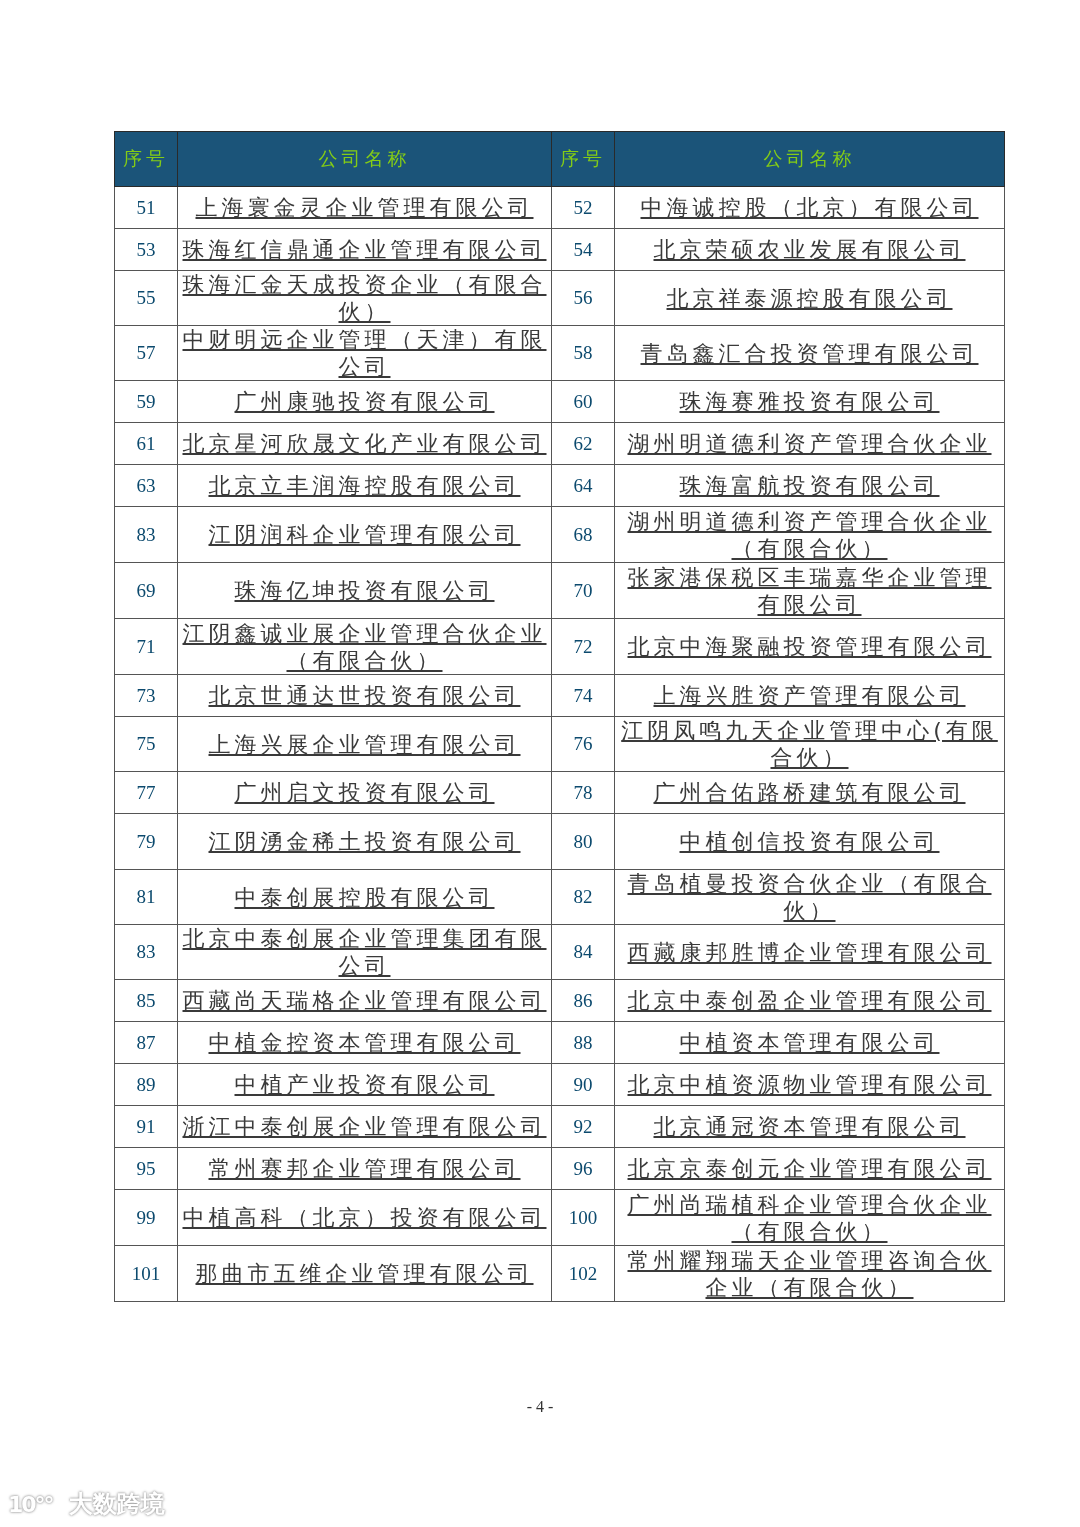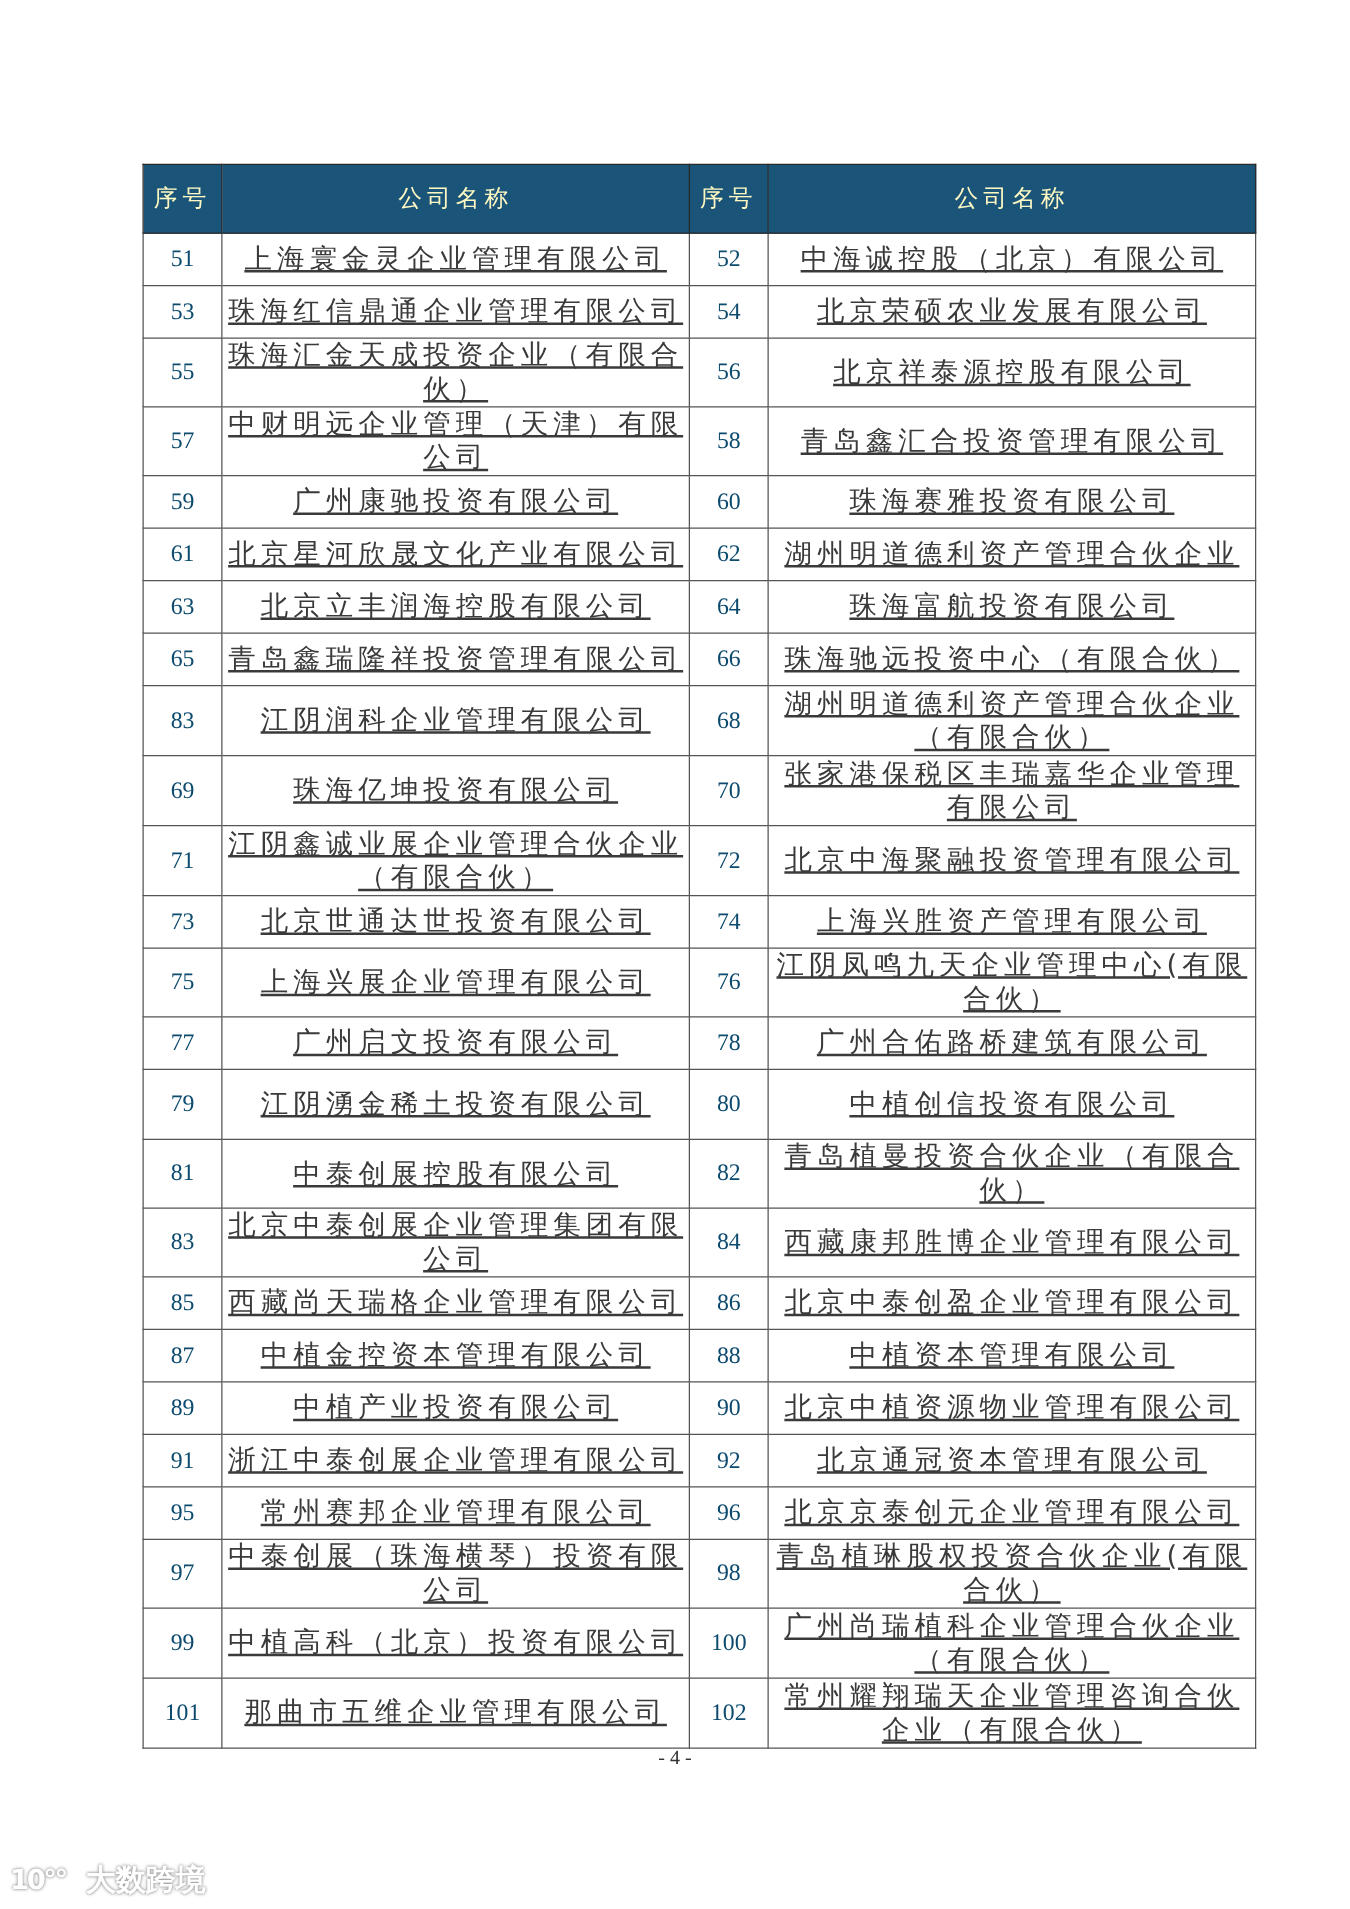--- a/index.html
+++ b/index.html
@@ -1,21 +1,21 @@
 <!DOCTYPE html>
 <html><head>
   <meta charset="utf-8">
   <style>
     html, body { margin: 0; padding: 0; background: #ffffff; }
     body { width: 1080px; height: 1527px; position: relative; overflow: hidden;
            font-family: "DejaVu Sans", "Liberation Sans", sans-serif; color: #333; }
     .doc-table { position: absolute; left: 114px; top: 131px; width: 891px;
                  border-collapse: collapse; table-layout: fixed; }
     .doc-table th, .doc-table td { border: 1.5px solid #555; padding: 0; text-align: center; vertical-align: middle; }
-    .doc-table thead th { background: #1b5479; color: #fef9c3; font-weight: normal;
+    .doc-table thead th { background: #1b5479; color: #84cc16; font-weight: normal;
                           font-size: 19px; letter-spacing: 4px; height: 54px; border-color: #2a2a2a; }
     .col-no { width: 63px; }
     .col-name { width: 374px; }
     .col-no2 { width: 63px; }
     .no { font-family: "Liberation Serif", "DejaVu Serif", serif; font-size: 19px; color: #0c4a6e; }
     .name { font-size: 22px; letter-spacing: 4px; line-height: 27px; color: #3a3a3a;
             padding: 0 4px !important; text-decoration: underline; }
     tr.r1 td { height: 41px; }
     tr.r2 td { height: 55px; }
     .page-num { position: absolute; left: 0; width: 1080px; top: 1398px; text-align: center;
@@ -78,26 +78,20 @@
         <td class="no">61</td>
         <td class="name">北京星河欣晟文化产业有限公司</td>
         <td class="no">62</td>
         <td class="name">湖州明道德利资产管理合伙企业</td>
       </tr>
       <tr class="r1">
         <td class="no">63</td>
         <td class="name">北京立丰润海控股有限公司</td>
         <td class="no">64</td>
         <td class="name">珠海富航投资有限公司</td>
-      </tr>
-      <tr class="r1">
-        <td class="no">65</td>
-        <td class="name">青岛鑫瑞隆祥投资管理有限公司</td>
-        <td class="no">66</td>
-        <td class="name">珠海驰远投资中心（有限合伙）</td>
       </tr>
       <tr class="r2">
         <td class="no">83</td>
         <td class="name">江阴润科企业管理有限公司</td>
         <td class="no">68</td>
         <td class="name">湖州明道德利资产管理合伙企业（有限合伙）</td>
       </tr>
       <tr class="r2">
         <td class="no">69</td>
         <td class="name">珠海亿坤投资有限公司</td>
@@ -169,26 +163,20 @@
         <td class="name">浙江中泰创展企业管理有限公司</td>
         <td class="no">92</td>
         <td class="name">北京通冠资本管理有限公司</td>
       </tr>
       <tr class="r1">
         <td class="no">95</td>
         <td class="name">常州赛邦企业管理有限公司</td>
         <td class="no">96</td>
         <td class="name">北京京泰创元企业管理有限公司</td>
       </tr>
-      <tr class="r1">
-        <td class="no">97</td>
-        <td class="name">中泰创展（珠海横琴）投资有限公司</td>
-        <td class="no">98</td>
-        <td class="name">青岛植琳股权投资合伙企业(有限合伙）</td>
-      </tr>
       <tr class="r2">
         <td class="no">99</td>
         <td class="name">中植高科（北京）投资有限公司</td>
         <td class="no">100</td>
         <td class="name">广州尚瑞植科企业管理合伙企业（有限合伙）</td>
       </tr>
       <tr class="r2">
         <td class="no">101</td>
         <td class="name">那曲市五维企业管理有限公司</td>
         <td class="no">102</td>

